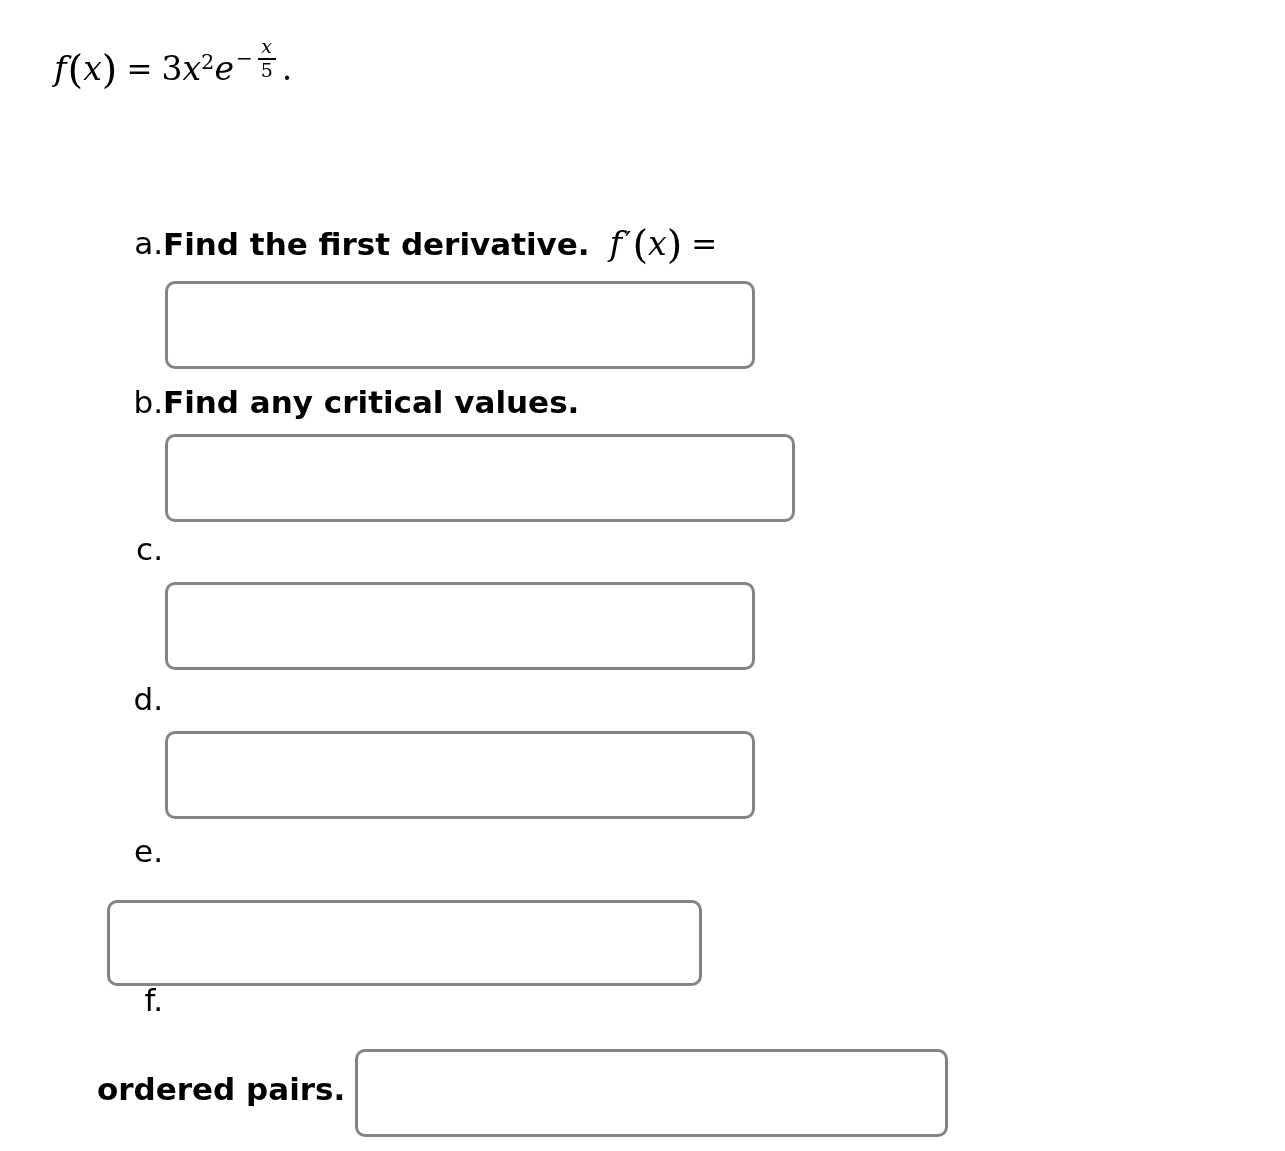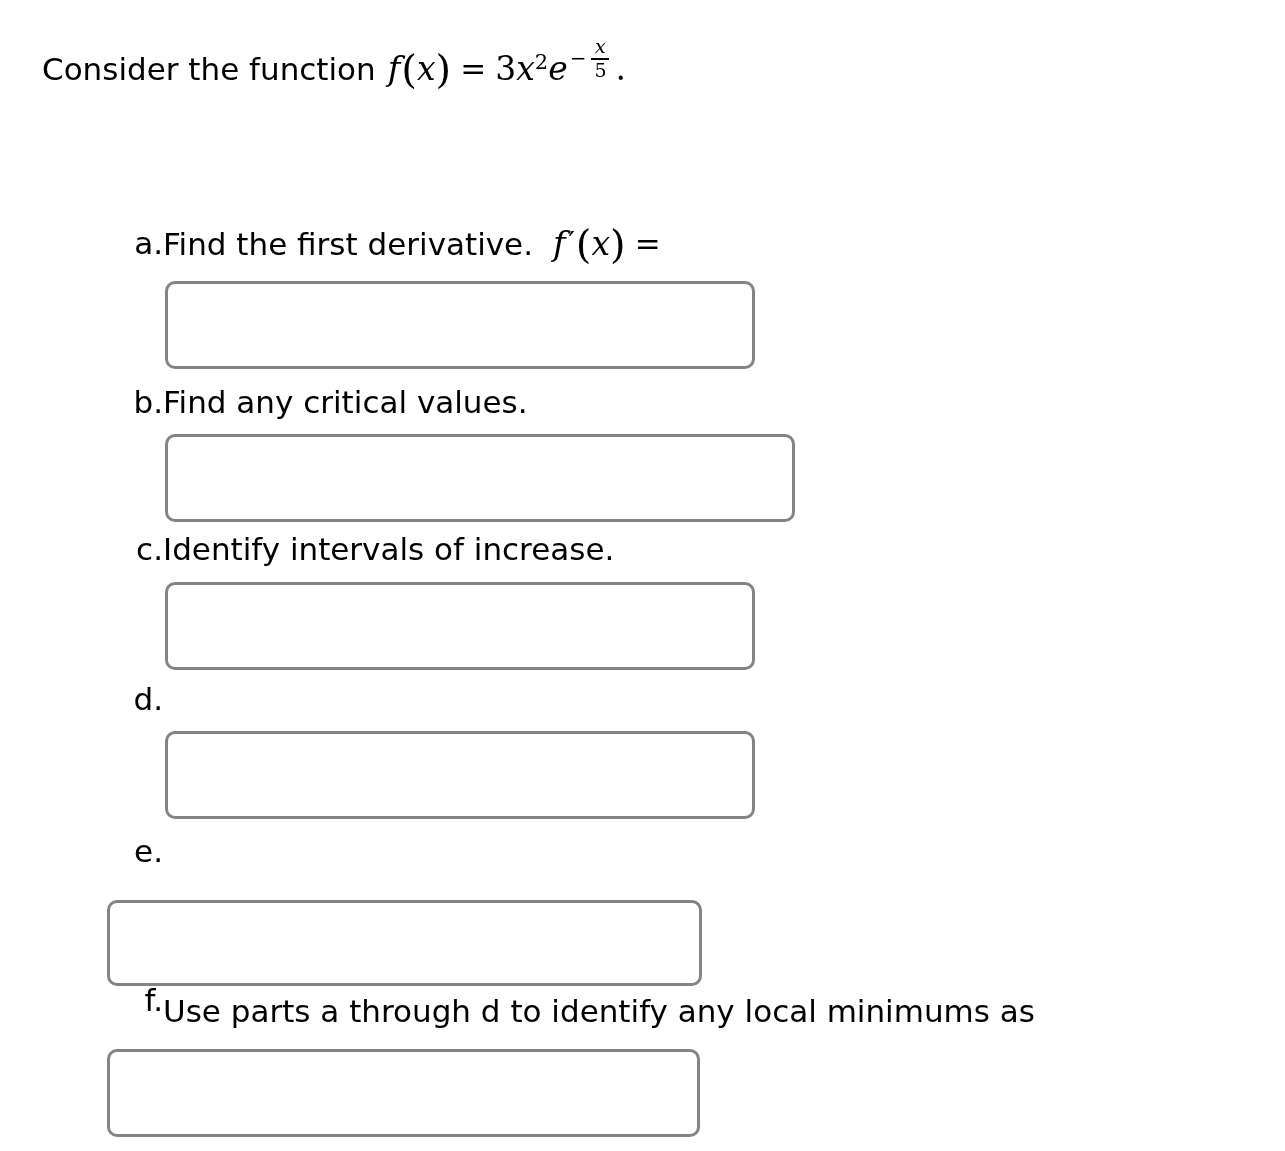--- a/index.html
+++ b/index.html
@@ -133,21 +133,21 @@
     left: 0;
     top: 0;
     font-size: 31px;
     line-height: 50px;
   }
   .qbody {
     margin-left: 66px;
     font-size: 31px;
     line-height: 50px;
   }
-  .qtext { font-size: 31px; }
+  .qtext { font-size: 31px; font-weight: bold; }
 
   
   .answer-box {
     box-sizing: border-box;
     background: #ffffff;
     border: 3px solid #848484;
     border-radius: 10px;
     position: absolute;
   }
   .answer-box.inline {
@@ -174,21 +174,20 @@
   #box-e { width: 595px; height: 86px; top: 2px; margin-left: 10px; }
 
   #q-f { left: 97px; top: 975px; width: 1180px; }
   #q-f .qbody { line-height: 72px; }
   #box-f { width: 593px; height: 88px; top: 2px; margin-left: 10px; }
 </style>
 </head>
 <body>
 
 <div class="prompt">
-  <span class="prompt-text">Consider the function</span>
   <span class="math" style="margin-left:12px;">
     <span class="fn-f">f</span>
       <span class="paren">(</span>
       <span class="var">x</span>
       <span class="paren">)</span>
     <span class="rel">=</span>
     <span class="num">3</span>
       <span class="var">x</span>
       <span class="sup">2</span>
       <span class="var">e</span>
@@ -225,40 +224,37 @@
   <div class="qitem" id="q-b">
     <span class="marker">b.</span>
     <span class="qbody">
       <span class="qtext">Find any critical values.</span>
     </span>
   </div>
   <div class="answer-box" id="box-b"></div>
 
   <div class="qitem" id="q-c">
     <span class="marker">c.</span>
-    <span class="qbody">
-      <span class="qtext">Identify intervals of increase.</span>
-    </span>
   </div>
   <div class="answer-box" id="box-c"></div>
 
   <div class="qitem" id="q-d">
     <span class="marker">d.</span>
   </div>
   <div class="answer-box" id="box-d"></div>
 
   <div class="qitem" id="q-e">
     <span class="marker">e.</span>
     <span class="qbody">
       <br>
       <span class="answer-box inline" id="box-e"></span>
     </span>
   </div>
 
   <div class="qitem" id="q-f">
     <span class="marker">f.</span>
     <span class="qbody">
-      <span class="qtext">Use parts a through d to identify any local minimums as</span><br>
-      <span class="answer-box inline" id="box-f"></span>
+      <br>
+      <span class="qtext">ordered pairs.</span><span class="answer-box inline" id="box-f"></span>
     </span>
   </div>
 
 </div>
 
 </body></html>

